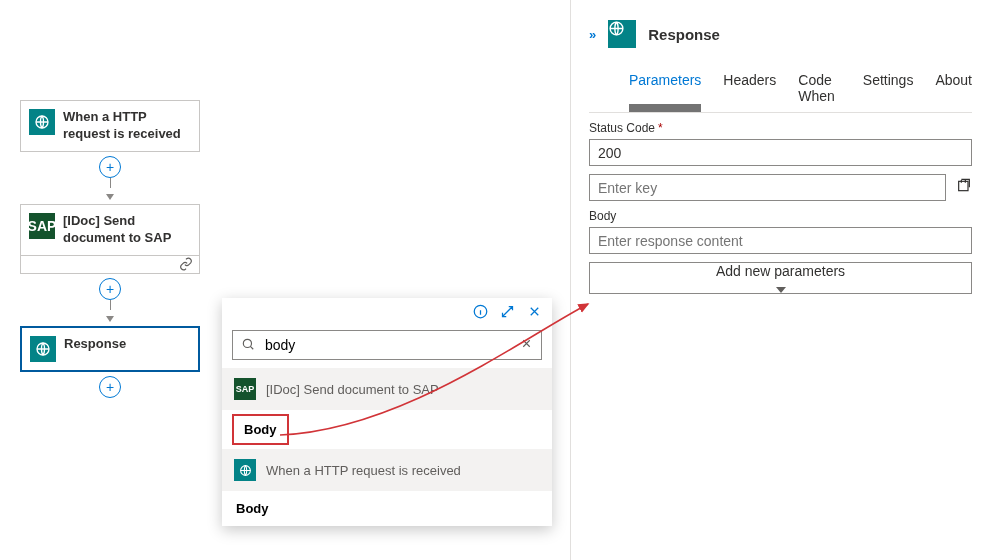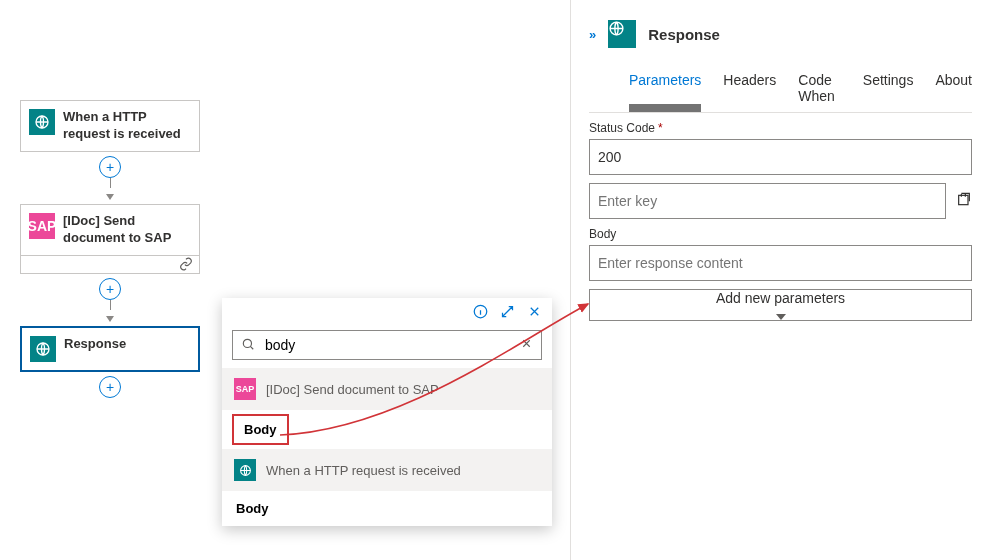--- a/index.html
+++ b/index.html
@@ -30,21 +30,21 @@
     padding: 8px;
     gap: 8px;
   }
   .node.sel { border: 2px solid #005a9e; }
   .node .icon {
     width: 26px; height: 26px; flex: 0 0 26px;
     display: flex; align-items: center; justify-content: center;
     color: #fff; font-size: 14px;
   }
   .icon-http { background: #038387; }
-  .icon-sap  { background: #ec4899; font-size:9px; font-weight:bold; }
+  .icon-sap  { background: #14532d; font-size:9px; font-weight:bold; }
   .node .label { font-weight:600; line-height:1.3; }
   .node-extra {
     height:18px; border:1px solid #c8c6c4; border-top:none;
     display:flex; justify-content:flex-end; align-items:center;
     padding-right:6px; color:#605e5c;
   }
   .connector {
     display:flex; flex-direction:column; align-items:center;
     padding:4px 0;
   }
@@ -111,21 +111,21 @@
   .tabs {
     display:flex; gap:22px; border-bottom:1px solid #e1dfdd;
     padding-bottom:0; font-size:14px;
   }
   .tab { padding:6px 0 8px; color:#323130; cursor:pointer; }
   .tab.active { color:#0078d4; border-bottom:8px solid #737373; font-weight:400;margin-left:40px; }
   .field { margin-top:8px; }
   .field-label { font-size:12px; color:#323130; margin-bottom:4px; display:flex; gap:3px;}
   .req { color:#a80000; }
   .inputbox {
-    width:100%; border:1px solid #8a8886; height:36px; padding:0 8px;
+    width:100%; border:1px solid #8a8886; height:27px; padding:0 8px;
     font-size:14px; color:#323130;
   }
   .inputbox.placeholder { color:#605e5c; }
   .kv { display:flex; gap:0; align-items:center;justify-content:center; }
   .kv .inputbox { flex:1; }
   .kv .inputbox + .inputbox { border-left:none; }
   .kv .edit { margin-left:10px; color:#323130; cursor:pointer; }
   .select {
     width:100%; height:32px; border:1px solid #8a8886;
     display:flex; align-items:center; justify-content:space-between;

